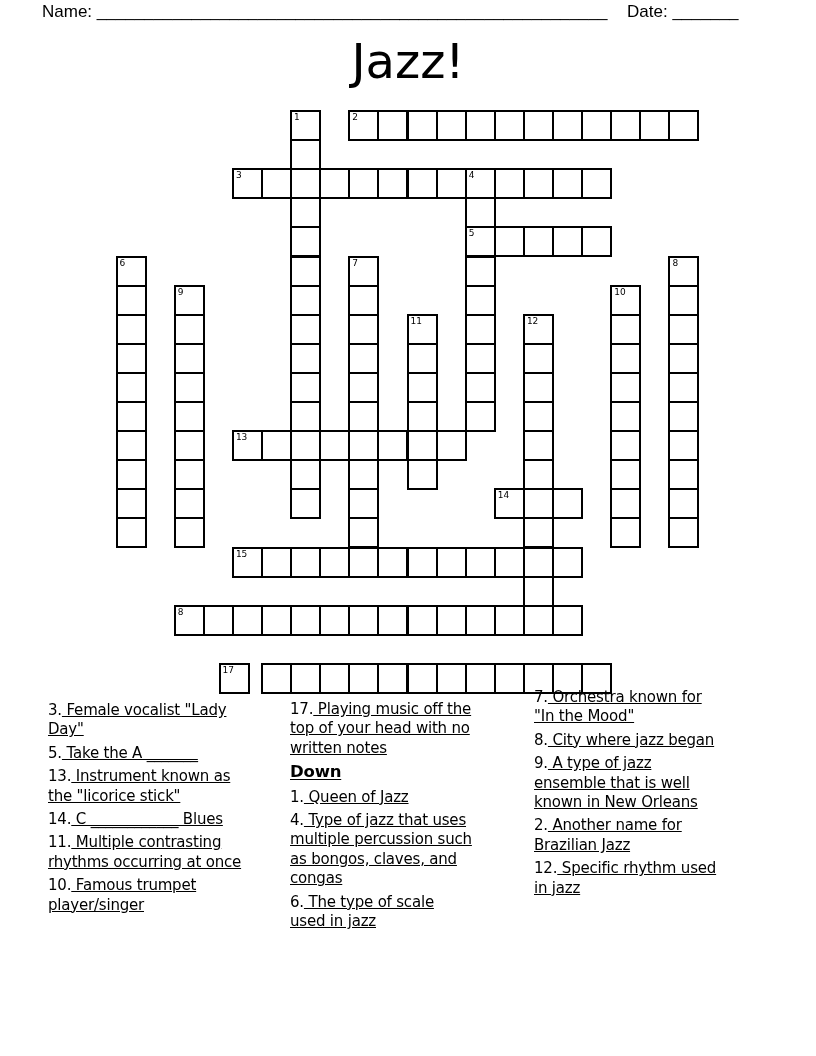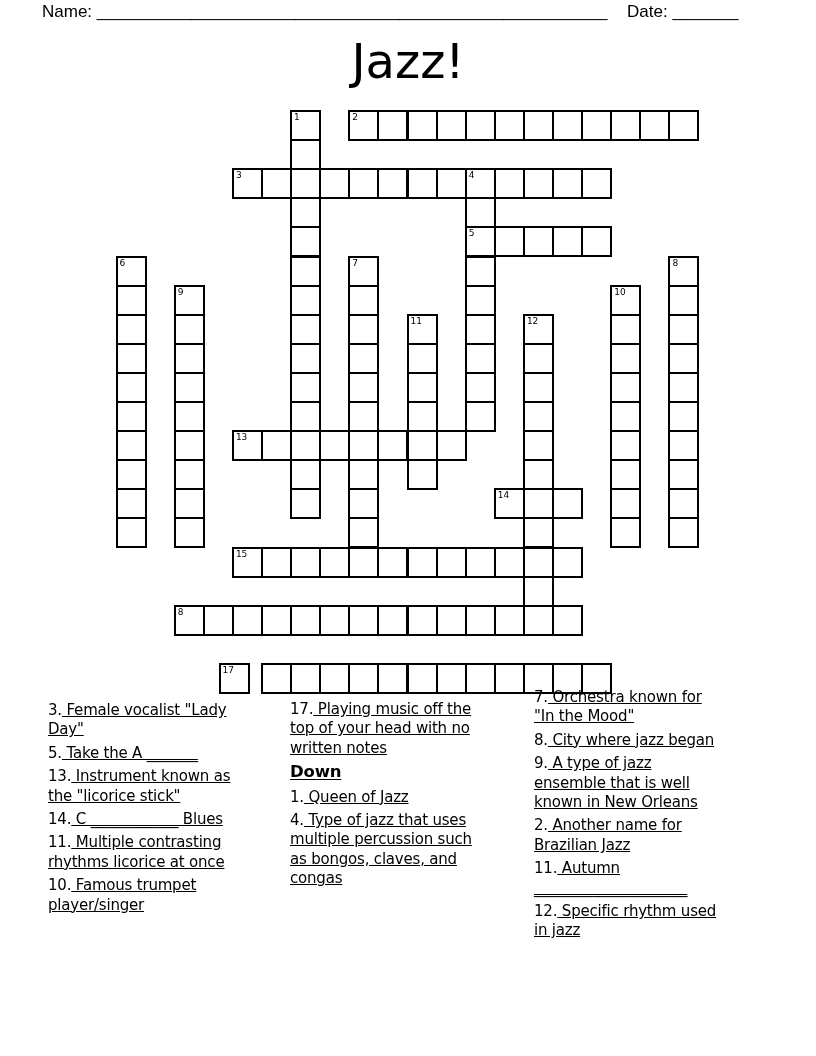--- a/index.html
+++ b/index.html
@@ -262,50 +262,50 @@
 
 <div class="ccol ccol-1">
   <div id="list-1">
       <div class="clue"><b>3.</b><span class="ct"> Female vocalist "Lady
 Day"</span></div>
       <div class="clue"><b>5.</b><span class="ct"> Take the A _______</span></div>
       <div class="clue"><b>13.</b><span class="ct"> Instrument known as
 the "licorice stick"</span></div>
       <div class="clue"><b>14.</b><span class="ct"> C ____________ Blues</span></div>
       <div class="clue"><b>11.</b><span class="ct"> Multiple contrasting
-rhythms licorice at once</span></div>
+rhythms occurring at once</span></div>
       <div class="clue"><b>10.</b><span class="ct"> Famous trumpet
 player/singer</span></div>
     </div>
 </div>
 
 <div class="ccol ccol-2">
   <div id="list-2a">
       <div class="clue"><b>17.</b><span class="ct"> Playing music off the
 top of your head with no
 written notes</span></div>
     </div>
   <div class="sec">Down</div>
   <div id="list-2b">
       <div class="clue"><b>1.</b><span class="ct"> Queen of Jazz</span></div>
       <div class="clue"><b>4.</b><span class="ct"> Type of jazz that uses
 multiple percussion such
 as bongos, claves, and
 congas</span></div>
+      <div class="clue"><b>6.</b><span class="ct"> The type of scale
+used in jazz</span></div>
     </div>
 </div>
 
 <div class="ccol ccol-3">
   <div id="list-3">
       <div class="clue"><b>7.</b><span class="ct"> Orchestra known for
 "In the Mood"</span></div>
       <div class="clue"><b>8.</b><span class="ct"> City where jazz began</span></div>
       <div class="clue"><b>9.</b><span class="ct"> A type of jazz
 ensemble that is well
 known in New Orleans</span></div>
       <div class="clue"><b>2.</b><span class="ct"> Another name for
 Brazilian Jazz</span></div>
-      <div class="clue"><b>11.</b><span class="ct"> Autumn
-_____________________</span></div>
       <div class="clue"><b>12.</b><span class="ct"> Specific rhythm used
 in jazz</span></div>
     </div>
 </div>
 
 </body></html>

